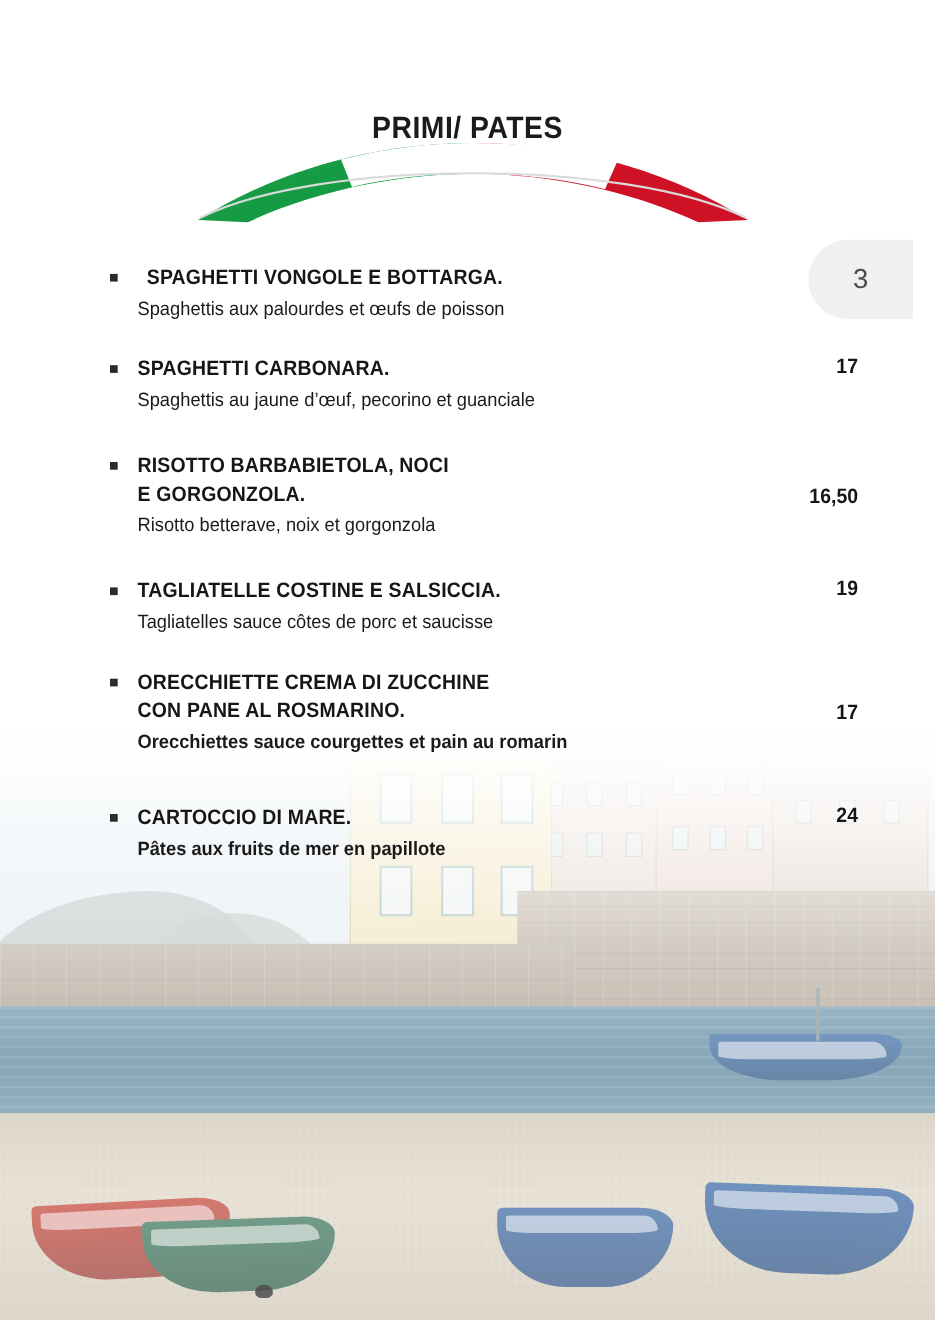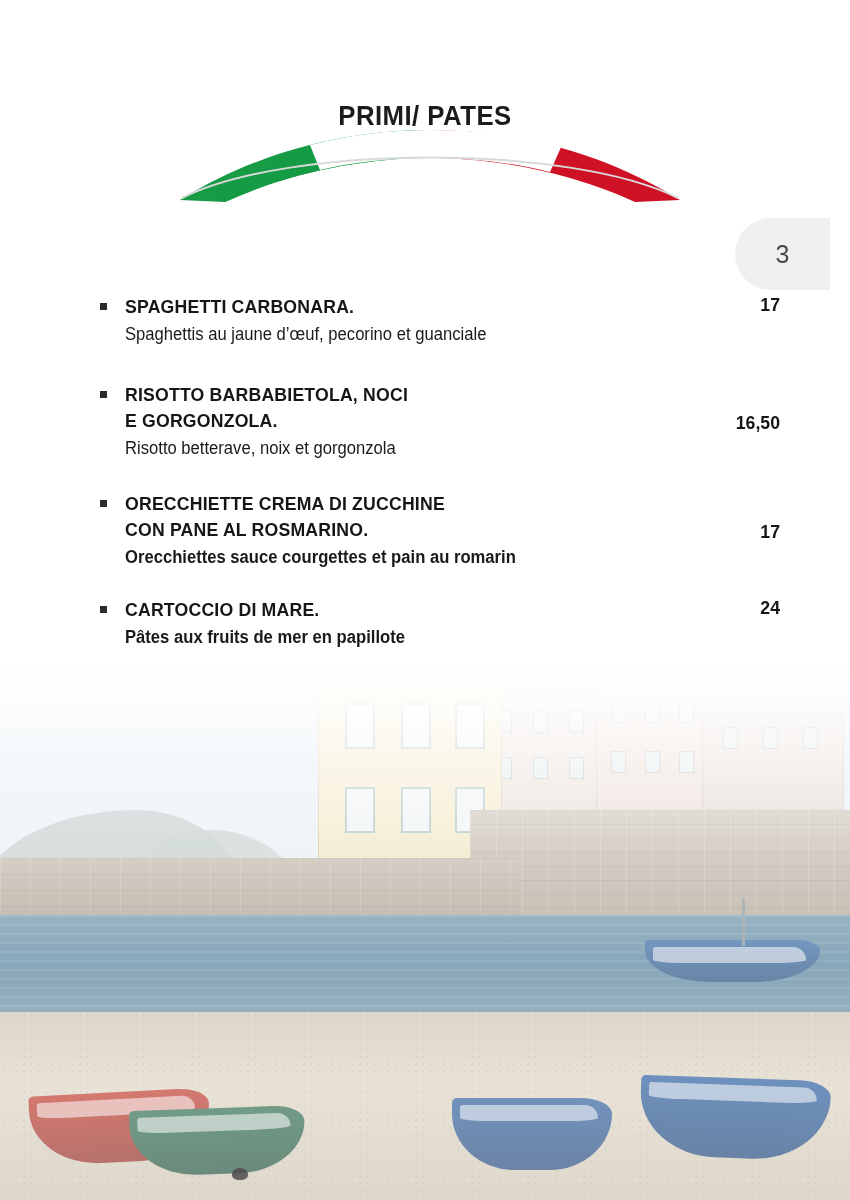--- a/index.html
+++ b/index.html
@@ -338,54 +338,70 @@
       <path d="M260 2 L 260 30 C 300 30, 340 34, 380 44 L 392 17 C 350 7, 305 2, 260 2 Z" fill="#ffffff"></path>
       <path d="M140 17 C 180 7, 220 2, 260 2 L 260 30 C 222 30, 182 34, 150 42 Z" fill="#ffffff"></path>
       <path d="M12 70 C 120 16, 400 16, 508 70" fill="none" stroke="#d9d9d9" stroke-width="2"></path>
     </svg>
   </div>
 
   <div class="page-number">3</div>
 
   <div class="menu">
 
-
-
-    <div class="item" style="margin-top:54px;">
+    <div class="item">
+      <span class="bullet"></span>
+      <div class="names">
+        <div class="name" style="padding-left:9px;">SPAGHETTI VONGOLE E BOTTARGA.</div>
+        <div class="desc">Spaghettis aux palourdes et œufs de poisson</div>
+      </div>
+      <div class="price" style="top:0px;">20,50</div>
+    </div>
+
+
+    <div class="item" style="margin-top:30px;">
       <span class="bullet"></span>
       <div class="names">
         <div class="name">SPAGHETTI CARBONARA.</div>
         <div class="desc">Spaghettis au jaune d’œuf, pecorino et guanciale</div>
       </div>
       <div class="price" style="top:0px;">17</div>
     </div>
 
     <div class="item" style="margin-top:35px;">
       <span class="bullet"></span>
       <div class="names">
         <div class="name">RISOTTO BARBABIETOLA, NOCI</div>
         <div class="name">E GORGONZOLA.</div>
         <div class="desc">Risotto betterave, noix et gorgonzola</div>
       </div>
       <div class="price" style="top:30px;">16,50</div>
     </div>
 
+    <div class="item" style="margin-top:35px;">
+      <span class="bullet"></span>
+      <div class="names">
+        <div class="name">TAGLIATELLE COSTINE E SALSICCIA.</div>
+        <div class="desc">Tagliatelles sauce côtes de porc et saucisse</div>
+      </div>
+      <div class="price" style="top:0px;">19</div>
+    </div>
 
 
     <div class="item" style="margin-top:30px;">
       <span class="bullet"></span>
       <div class="names">
         <div class="name">ORECCHIETTE CREMA DI ZUCCHINE</div>
         <div class="name">CON PANE AL ROSMARINO.</div>
         <div class="desc bold">Orecchiettes sauce courgettes et pain au romarin</div>
       </div>
       <div class="price" style="top:30px;">17</div>
     </div>
 
-    <div class="item" style="margin-top:27px;">
+    <div class="item" style="margin-top:44px;">
       <span class="bullet"></span>
       <div class="names">
         <div class="name">CARTOCCIO DI MARE.</div>
         <div class="desc bold">Pâtes aux fruits de mer en papillote</div>
       </div>
       <div class="price" style="top:0px;">24</div>
     </div>
 
   </div>
 </div>

